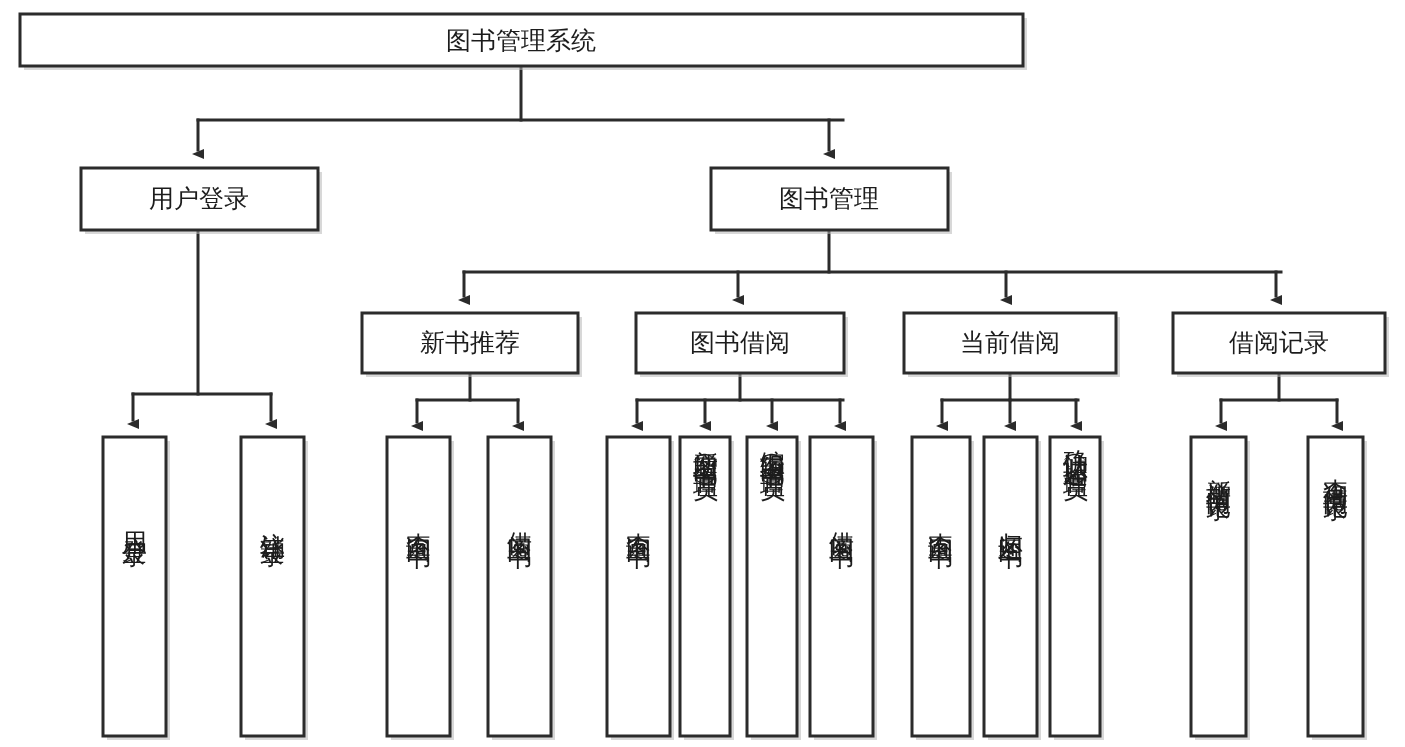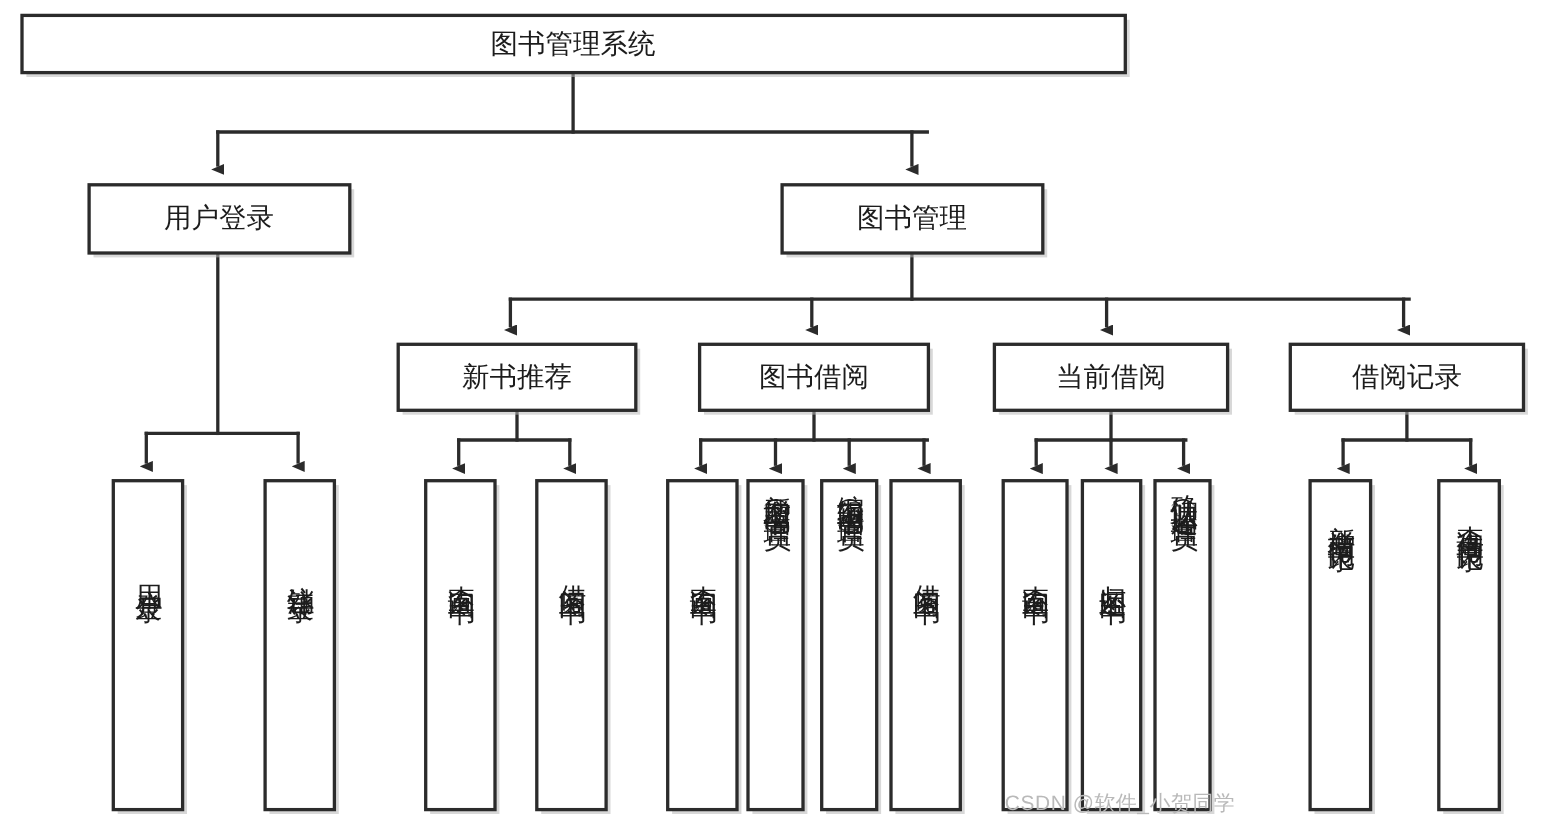--- a/index.html
+++ b/index.html
@@ -257,15 +257,14 @@
     </g>
 
     <g>
       <rect class="node-shadow" x="1312" y="441" width="55" height="299"></rect>
       <rect class="node-box" x="1308" y="437" width="55" height="299"></rect>
       <text class="leaf-label" x="1336" y="470" text-anchor="middle">查询借阅记录</text>
     </g>
 
   </svg>
 
-  <div class="watermark">CSDN @软件_小贺同学</div>
 
 </div>
 
 </body></html>

